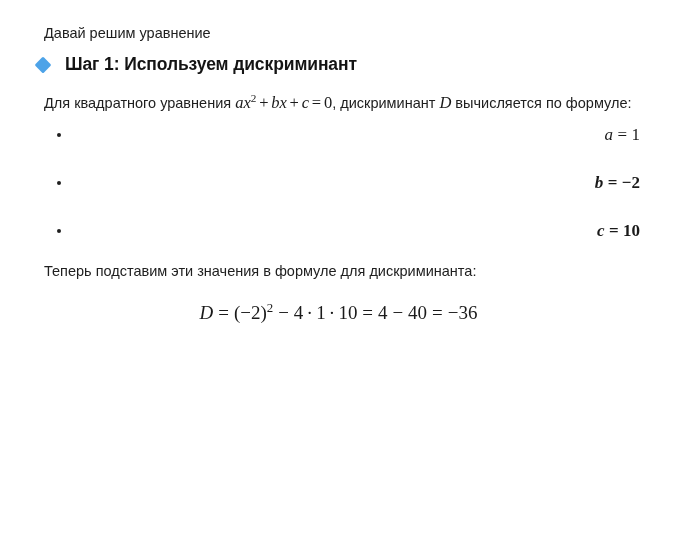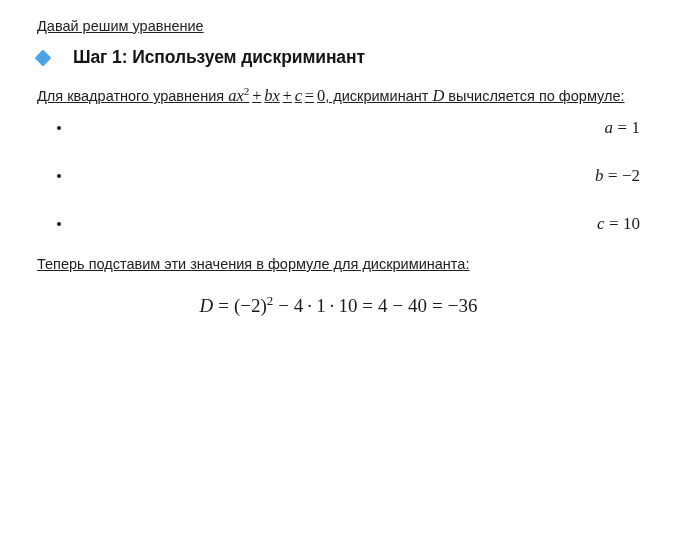--- a/index.html
+++ b/index.html
@@ -19,23 +19,22 @@
     padding: 12px 34px 0 37px;
     box-sizing: border-box;
     width: 674px;
   }
 
   
   .para {
     font-size: 14.5px;
     line-height: 29px;
     color: #202020;
-    margin: 0;
+    margin: 7px;
     max-width: 604px;
-    text-decoration: underline;
   }
   .para.intro { margin-bottom: 0; }
   .para.spaced { margin-top: 9px; }
 
   
   .math {
     font-family: "Liberation Serif", "DejaVu Serif", serif;
     font-style: italic;
     color: #1a1a1a;
     white-space: nowrap;
@@ -83,21 +82,21 @@
     margin-top: 16px;
     height: 40px;
   }
 
   
   .heading {
     display: flex;
     align-items: center;
     margin-top: 6px;
     margin-bottom: 13px;
-    gap: 24px;
+    gap: 16px;
   }
   .diamond {
     width: 12px;
     height: 12px;
     background: #4da3e8;
     transform: rotate(45deg);
     flex: 0 0 auto;
     border-radius: 1.5px;
   }
   .heading-text {
@@ -130,20 +129,21 @@
     background: #1f1f1f;
     border-radius: 50%;
   }
   ul.vars > li.stacked {
     padding-left: 38px;
     margin-bottom: 16px;
   }
   ul.vars > li.stacked .below {
     display: block;
     margin-top: 28px;
+    font-weight: bold;
   }
   ul.vars > li .inlinemath {
     font-size: 17px;
   }
 </style>
 </head>
 <body>
 
 <div class="page">
 

